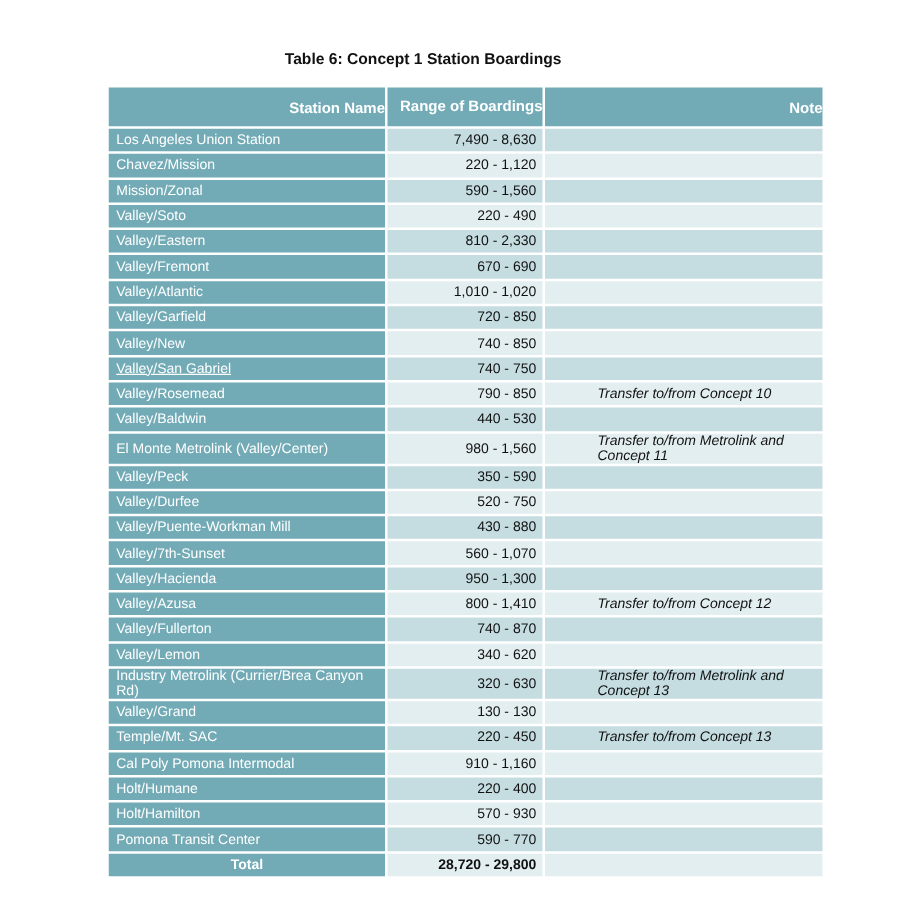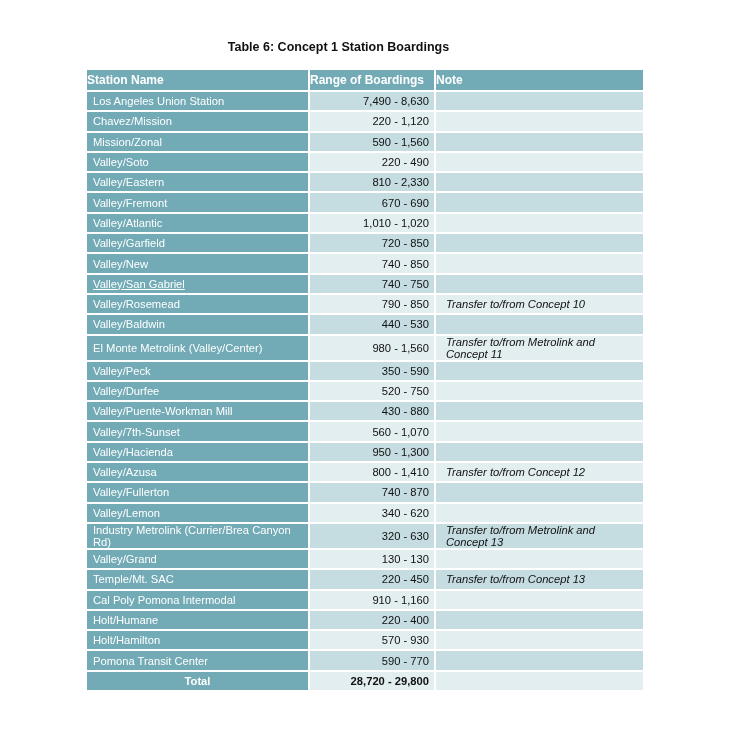--- a/index.html
+++ b/index.html
@@ -3,35 +3,35 @@
   <meta charset="utf-8">
   <style>
     html, body { margin: 0; padding: 0; background: #ffffff; }
     body { width: 732px; height: 736px; position: relative; overflow: hidden;
            font-family: "Liberation Sans", sans-serif; color: #000; }
     .title { position: absolute; left: 0; width: 677px; top: 40px; text-align: center;
              font-weight: bold; font-size: 12.5px; color: #111; }
     table { position: absolute; left: 87px; top: 70px; border-collapse: separate;
             border-spacing: 2px; margin-left: -2px; margin-top: -2px; }
     td, th { padding: 0; font-size: 11.2px; line-height: 12px; }
-    th { background: #72abb6; color: #ffffff; font-weight: bold; font-size: 12px; height: 20px; text-align: left; }
+    th { background: #72abb6; color: #ffffff; font-weight: bold; font-size: 12px; height: 31px; text-align: right; }
     th.c1 { width: 221px; }
     th.c2 { width: 124px; line-height: 15px; }
-    th.c3 { width: 207px; }
+    th.c3 { width: 207px; padding-left: 15px; }
     tr.r td { height: 18.3px; }
     tr.r.tall td { height: 24px; }
     td.name { background: #72abb6; color: #ffffff; padding-left: 6px; text-align: left; width: 215px; }
     td.range { text-align: right; padding-right: 5px; width: 119px; color: #111; }
     td.note { font-style: italic; padding-left: 10px; width: 197px; color: #111; }
     tr.odd td.range, tr.odd td.note { background: #c5dde1; }
     tr.even td.range, tr.even td.note { background: #e3eef0; }
     tr.total td.name { text-align: center; font-weight: bold; padding-left: 0; }
     tr.total td.range { font-weight: bold; }
     tr.total td.range, tr.total td.note { background: #e3eef0; }
-    td.note span { display: inline-block; line-height: 12px; }
+    td.note span { display: inline-block; line-height: 12px; margin-left: 32px; }
   </style>
 </head>
 <body>
 
 <div class="title">Table 6: Concept 1 Station Boardings</div>
 
 <table>
   <thead>
     <tr>
       <th class="c1">Station Name</th>

